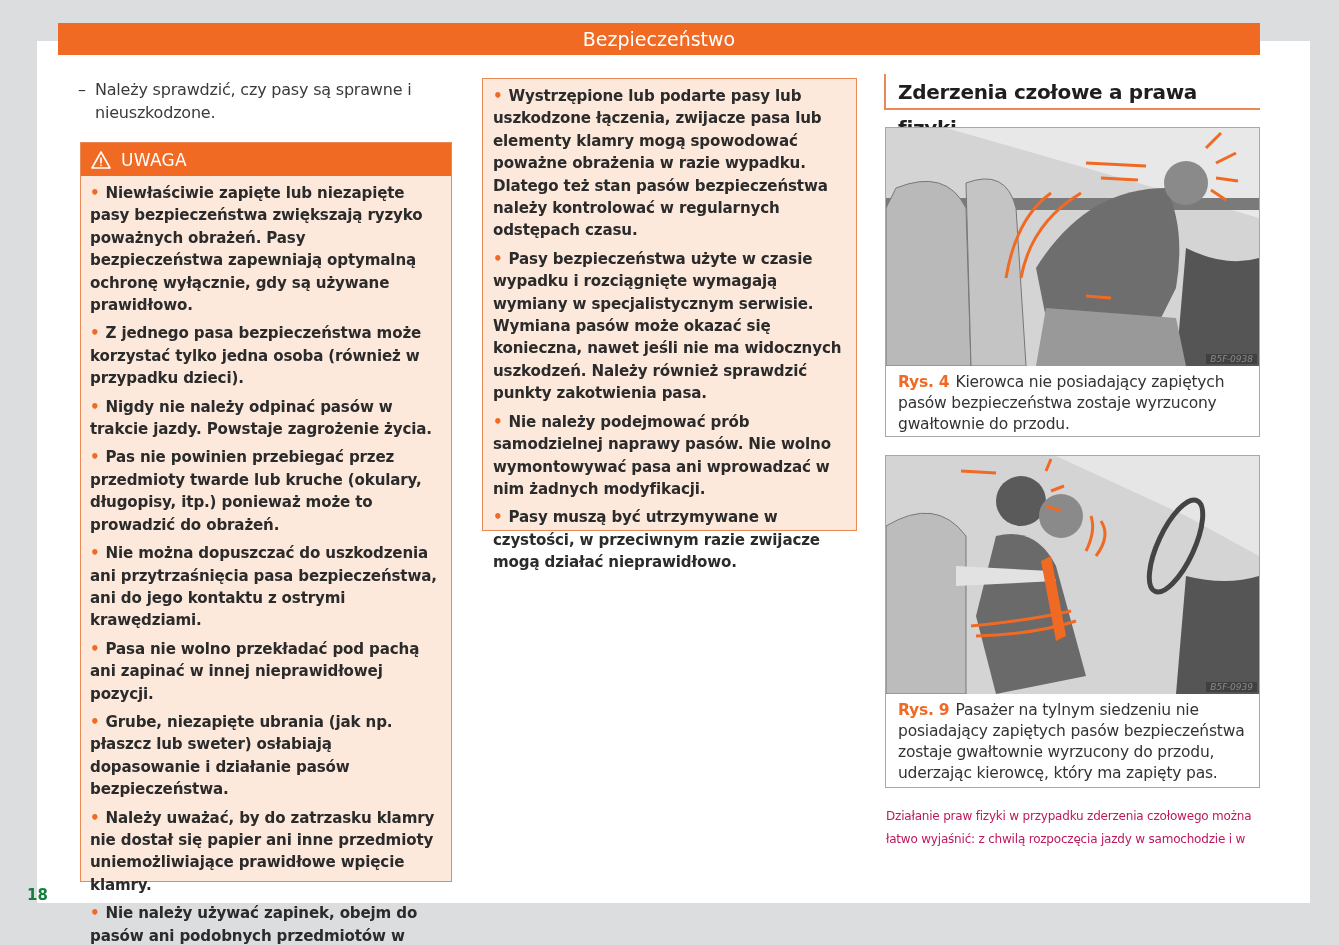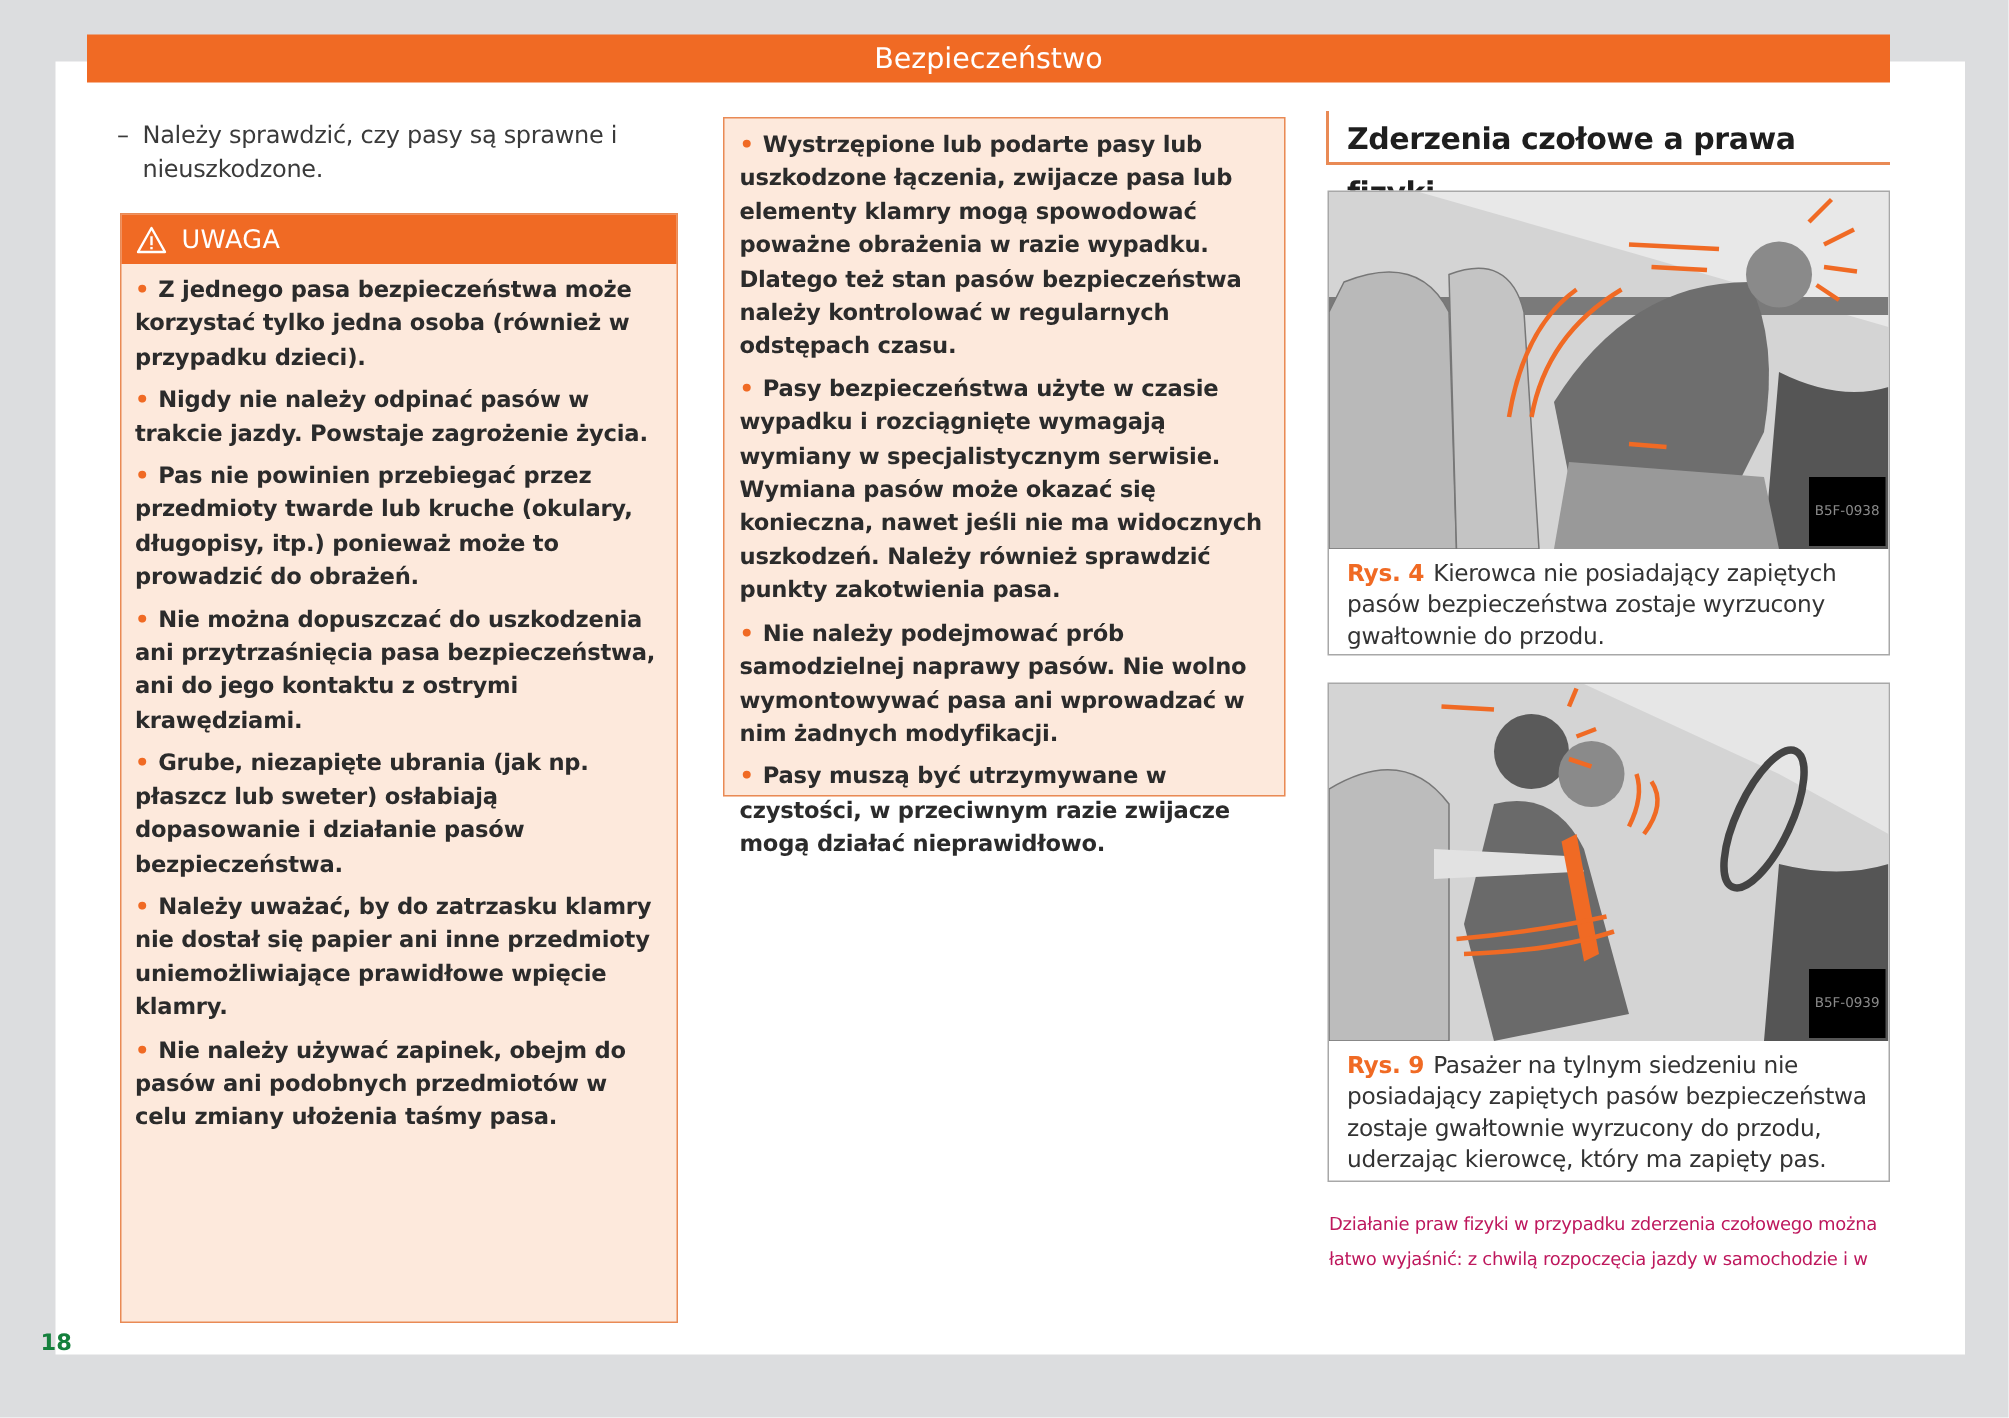--- a/index.html
+++ b/index.html
@@ -31,21 +31,21 @@
 
   .section-title { position:absolute; left:884px; top:74px; width:376px; height:36px; border-left:2px solid #e98a55;
     border-bottom:2px solid #e98a55; box-sizing:border-box; padding-left:12px; font-size:20px; font-weight:bold; line-height:36px; color:#1e1e1e; letter-spacing:-0.3px;}
 
   .figure { position:absolute; left:885px; width:375px; border:1px solid #a8a8a8; box-sizing:border-box; background:#fff; }
   .fig1 { top:127px; height:310px; }
   .fig2 { top:455px; height:333px; }
   .fig-img { position:relative; width:100%; height:238px; background:#cfcfcf; overflow:hidden; }
   .fig2 .fig-img { height:238px; }
   .fig-img svg { display:block; }
-  .fig-code { position:absolute; right:2px; bottom:2px; background:#000000; color:#8a8a8a; font-size:9px; padding:18px 4px; font-family:"DejaVu Sans", sans-serif; }
+  .fig-code { position:absolute; right:2px; bottom:2px; background:#404040; color:#8a8a8a; font-size:9px; padding:0 4px; font-family:"DejaVu Sans", sans-serif;font-style:italic; }
   .caption { padding:6px 10px 0 12px; font-size:15.5px; line-height:21px; color:#333; letter-spacing:-0.2px;}
   .caption .label { color:#f06a24; font-weight:bold; margin-right:6px; }
 
   .body-text { position:absolute; left:886px; top:805px; width:375px; font-size:12px; line-height:23px; color:#be185d; letter-spacing:-0.2px;}
 </style>
 </head>
 <body>
 
 <div class="page"></div>
 <div class="topbar">Bezpieczeństwo</div>
@@ -58,24 +58,26 @@
 <div class="warn-box">
   <div class="warn-header">
     <svg class="tri" viewBox="0 0 20 20">
       <path d="M10 2 L19 18 L1 18 Z" fill="none" stroke="#fff" stroke-width="1.6" stroke-linejoin="round"></path>
       <rect x="9.2" y="7.5" width="1.6" height="6" fill="#fff"></rect>
       <rect x="9.2" y="14.6" width="1.6" height="1.6" fill="#fff"></rect>
     </svg>
     <span>UWAGA</span>
   </div>
   <div class="warn-list">
+    <div class="item"><span class="dot">•</span><span>Niewłaściwie zapięte lub niezapięte pasy bezpieczeństwa zwiększają ryzyko poważnych obrażeń. Pasy bezpieczeństwa zapewniają optymalną ochronę wyłącznie, gdy są używane prawidłowo.</span></div>
     <div class="item"><span class="dot">•</span><span>Z jednego pasa bezpieczeństwa może korzystać tylko jedna osoba (również w przypadku dzieci).</span></div>
     <div class="item"><span class="dot">•</span><span>Nigdy nie należy odpinać pasów w trakcie jazdy. Powstaje zagrożenie życia.</span></div>
     <div class="item"><span class="dot">•</span><span>Pas nie powinien przebiegać przez przedmioty twarde lub kruche (okulary, długopisy, itp.) ponieważ może to prowadzić do obrażeń.</span></div>
     <div class="item"><span class="dot">•</span><span>Nie można dopuszczać do uszkodzenia ani przytrzaśnięcia pasa bezpieczeństwa, ani do jego kontaktu z ostrymi krawędziami.</span></div>
+    <div class="item"><span class="dot">•</span><span>Pasa nie wolno przekładać pod pachą ani zapinać w innej nieprawidłowej pozycji.</span></div>
     <div class="item"><span class="dot">•</span><span>Grube, niezapięte ubrania (jak np. płaszcz lub sweter) osłabiają dopasowanie i działanie pasów bezpieczeństwa.</span></div>
     <div class="item"><span class="dot">•</span><span>Należy uważać, by do zatrzasku klamry nie dostał się papier ani inne przedmioty uniemożliwiające prawidłowe wpięcie klamry.</span></div>
     <div class="item"><span class="dot">•</span><span>Nie należy używać zapinek, obejm do pasów ani podobnych przedmiotów w celu zmiany ułożenia taśmy pasa.</span></div>
   </div>
 </div>
 
 <div class="box2">
   <div class="item"><span class="dot">•</span><span>Wystrzępione lub podarte pasy lub uszkodzone łączenia, zwijacze pasa lub elementy klamry mogą spowodować poważne obrażenia w razie wypadku. Dlatego też stan pasów bezpieczeństwa należy kontrolować w regularnych odstępach czasu.</span></div>
   <div class="item"><span class="dot">•</span><span>Pasy bezpieczeństwa użyte w czasie wypadku i rozciągnięte wymagają wymiany w specjalistycznym serwisie. Wymiana pasów może okazać się konieczna, nawet jeśli nie ma widocznych uszkodzeń. Należy również sprawdzić punkty zakotwienia pasa.</span></div>
   <div class="item"><span class="dot">•</span><span>Nie należy podejmować prób samodzielnej naprawy pasów. Nie wolno wymontowywać pasa ani wprowadzać w nim żadnych modyfikacji.</span></div>

